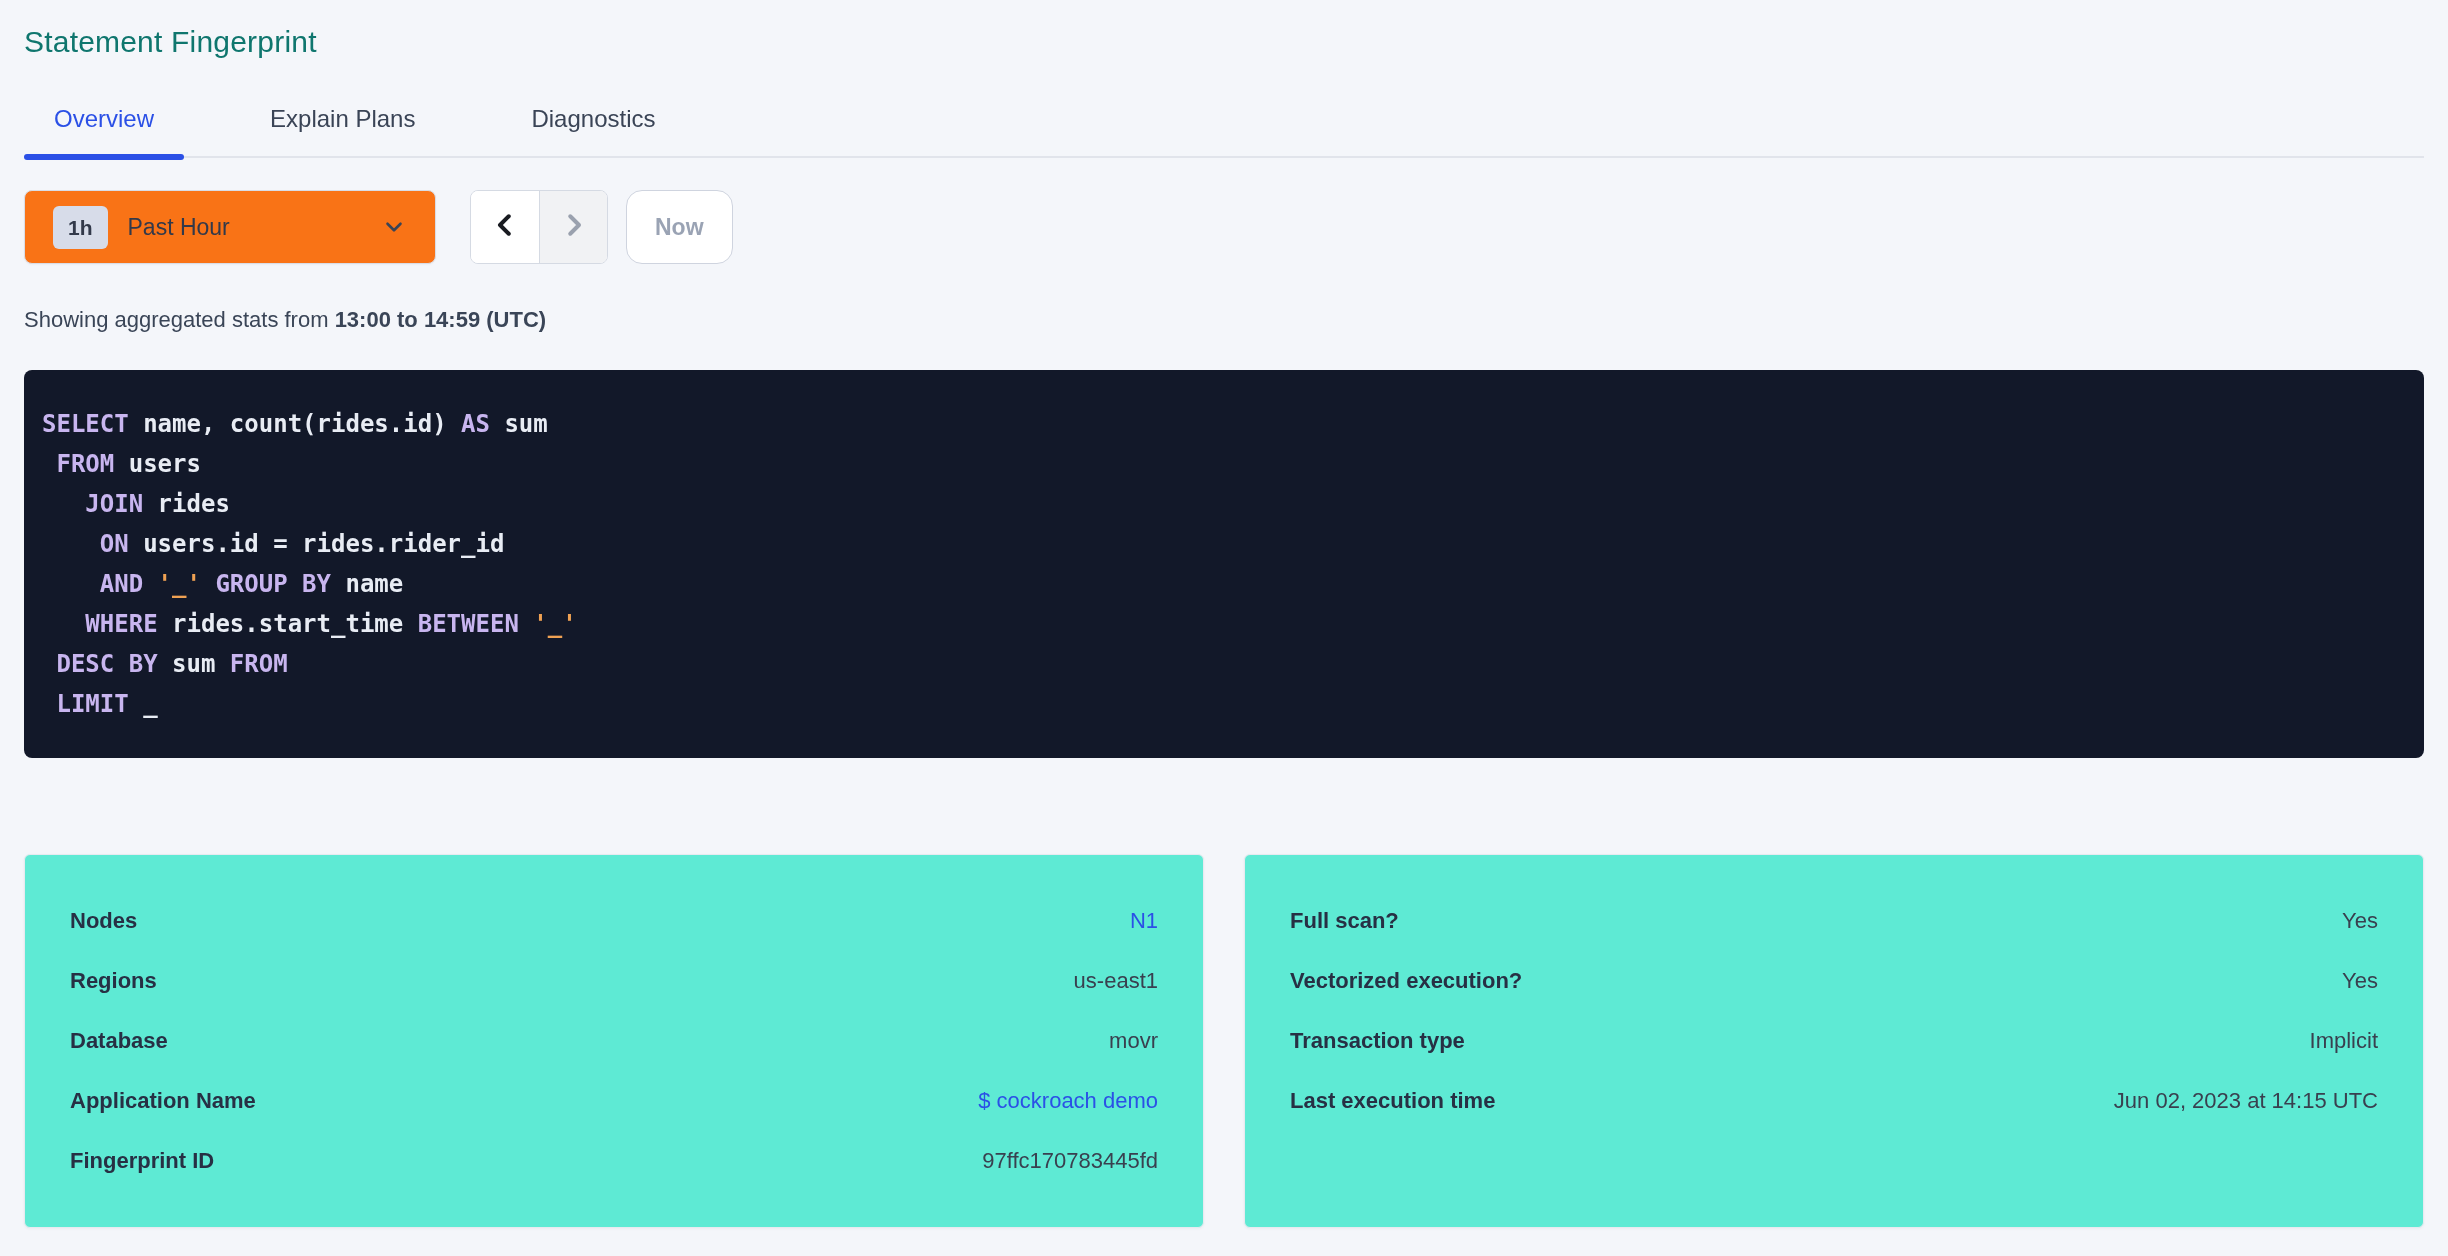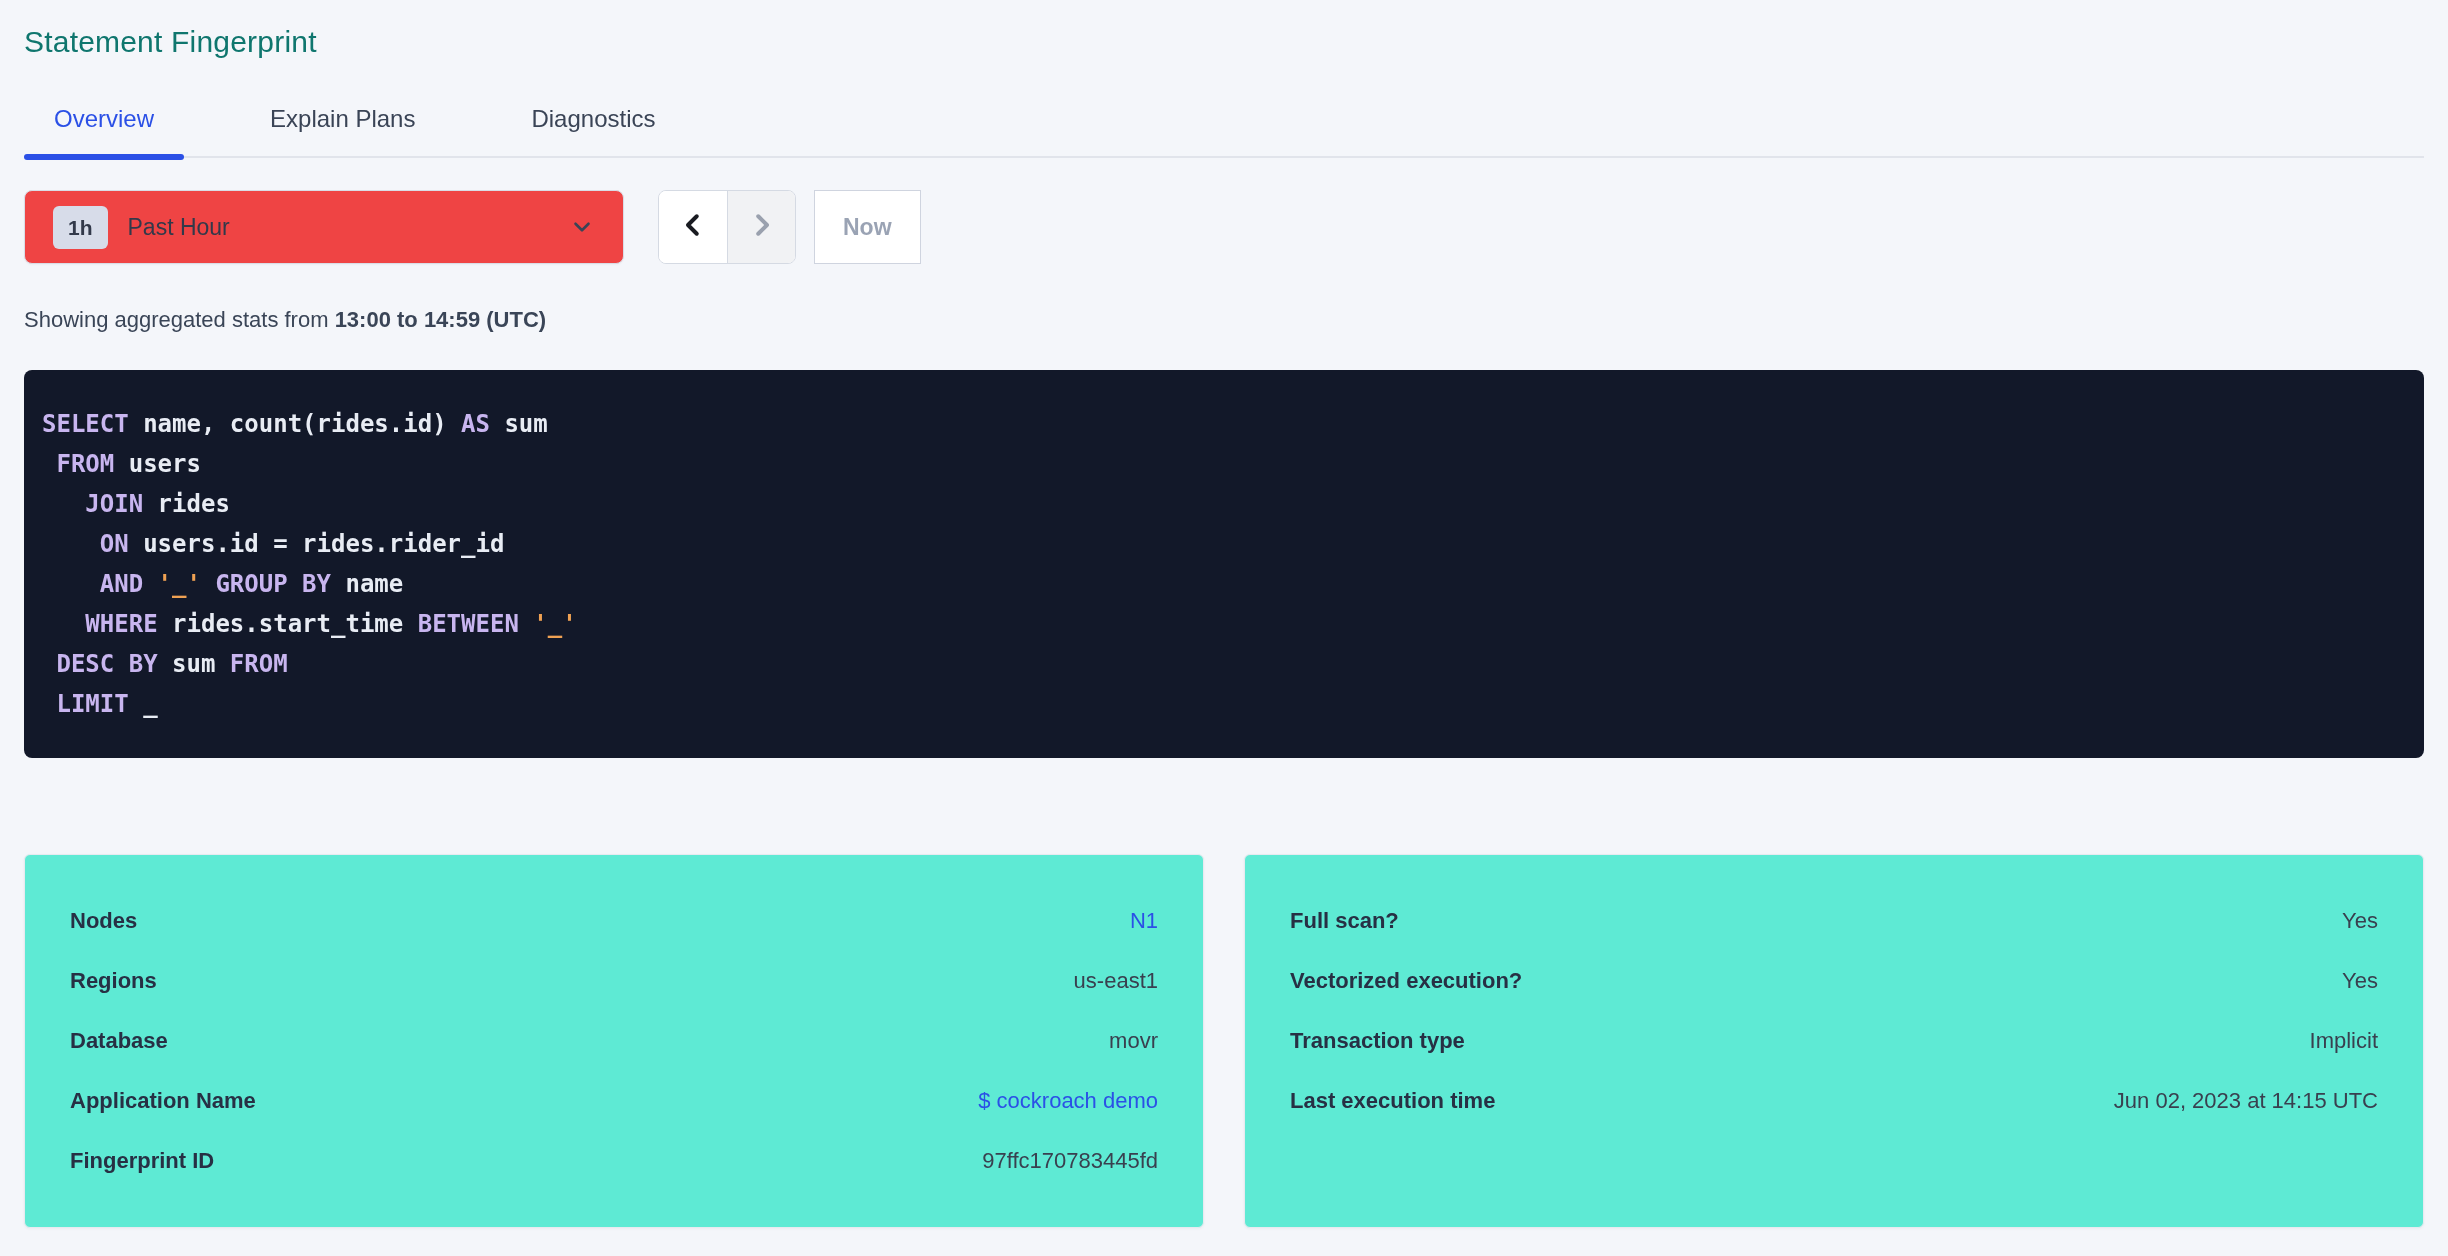--- a/index.html
+++ b/index.html
@@ -50,23 +50,23 @@
 
   
   .controls-row {
     display: flex;
     align-items: center;
     margin-top: 32px;
   }
   .time-dropdown {
     display: flex;
     align-items: center;
-    width: 600px;
+    width: 412px;
     height: 74px;
-    background: #ef4444;
+    background: #f97316;
     border: 1px solid #d9dde6;
     border-radius: 8px;
     padding: 0 28px;
     cursor: pointer;
     box-shadow: 0 1px 2px rgba(40,50,80,0.04);
   }
   .interval-badge {
     background: #d7dce9;
     color: #32394a;
     font-size: 21px;
@@ -112,21 +112,21 @@
     cursor: default;
   }
   .now-btn {
     height: 74px;
     margin-left: 18px;
     padding: 0 28px;
     display: flex;
     align-items: center;
     background: #ffffff;
     border: 1px solid #cfd4df;
-    border-radius: 0;
+    border-radius: 16px;
     color: #9aa3b4;
     font-size: 23px;
     font-weight: 700;
     cursor: default;
   }
 
   
   .stats-line {
     margin-top: 42px;
     font-size: 22px;

